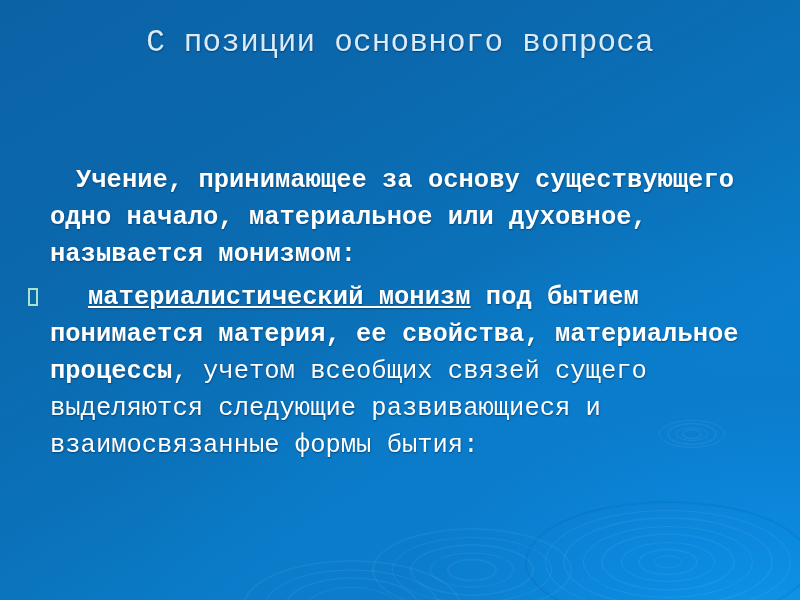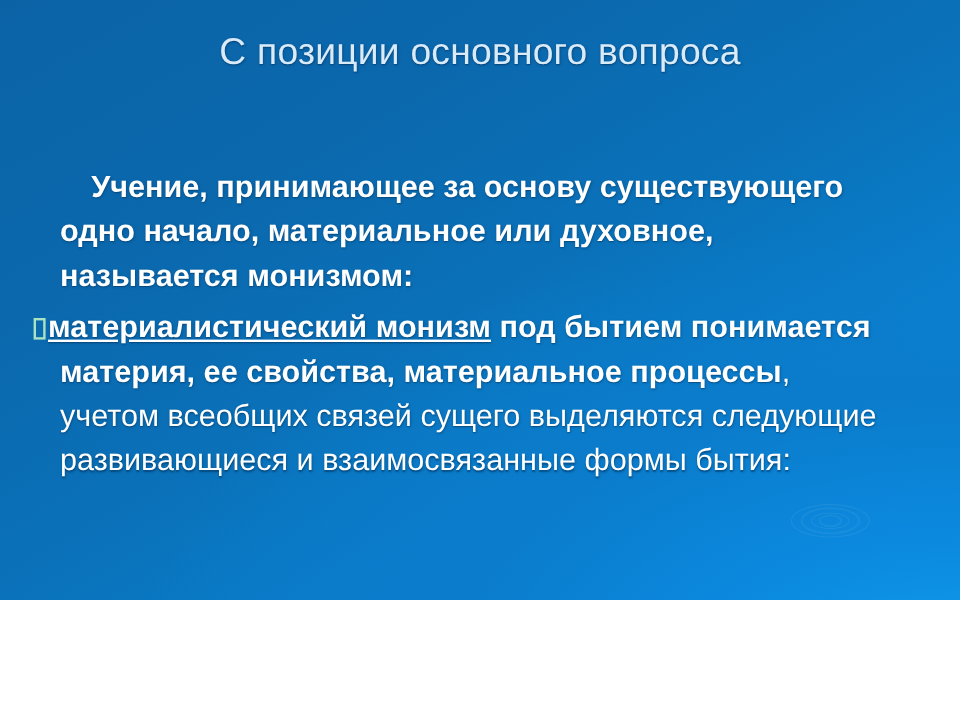--- a/index.html
+++ b/index.html
@@ -4,36 +4,36 @@
 <style>
   html, body {
     margin: 0;
     padding: 0;
     background: #ffffff;
   }
 
   #slide {
     position: relative;
     width: 800px;
-    height: 500px;
+    height: 600px;
     overflow: hidden;
     
     background:
       radial-gradient(ellipse 120% 110% at 100% 115%,
         #10a0ef 0%,
         #0b8ae0 22%,
         #0b7ccb 45%,
         rgba(11,108,176,0) 72%),
       linear-gradient(150deg,
         #0b63a6 0%,
         #0b68ad 28%,
         #0a72ba 52%,
         #0a82d2 78%,
         #0a8fe2 100%);
-    font-family: Liberation Sans, sans-serif;
+    font-family: Liberation Mono, monospace;
     -webkit-font-smoothing: antialiased;
   }
 
   
   .ripples {
     position: absolute;
     inset: 0;
     pointer-events: none;
   }
   .ripple {
@@ -75,34 +75,35 @@
     left: 28px;
     width: 716px;
   }
   .para {
     color: #ffffff;
     font-size: 25.5px;
     line-height: 37px;
     text-shadow:
       0 1px 1px rgba(4, 55, 100, 0.5),
       1px 1px 2px rgba(4, 55, 100, 0.3);
+    margin-top: 24px;
   }
   .para.p1 {
     font-weight: bold;
     text-indent: 26px;
     padding-left: 22px;
   }
   .para.p2 {
     font-weight: normal;
     padding-left: 22px;
     text-indent: -22px;
     margin-top: 6px;
   }
   .bold { font-weight: bold; }
-  .u    { text-decoration: underline; text-underline-offset: 2px; }
+  .u    { text-decoration: underline; text-underline-offset: 2px; margin-left: 48px; }
 
   
   .bullet-box {
     display: inline-block;
     width: 10px;
     height: 18px;
     box-sizing: border-box;
     border: 2px solid #a9e3c4;
     vertical-align: -2px;
     margin-right: 2px;

